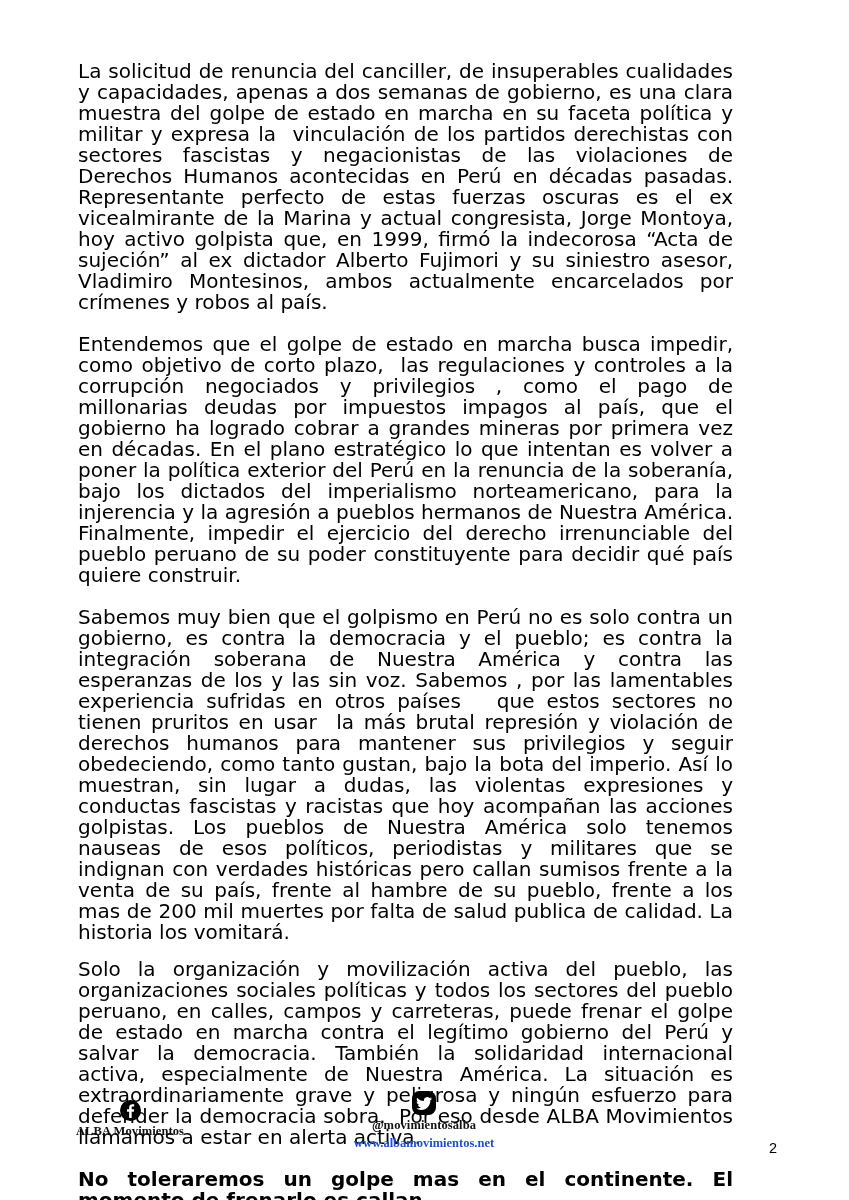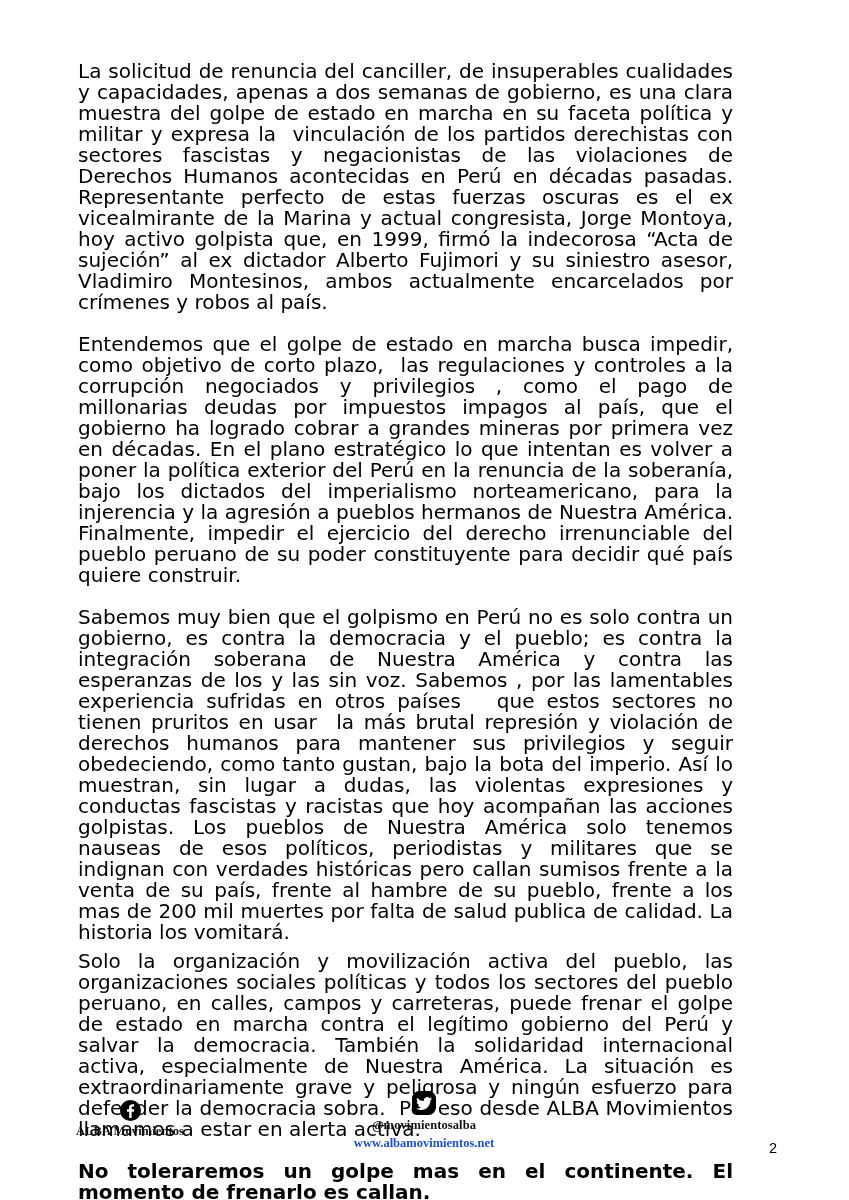--- a/index.html
+++ b/index.html
@@ -21,21 +21,21 @@
     padding: 61px 116px 0 78px;
     font-size: 20px;
     line-height: 21px;
     text-align: justify;
   }
   .doc-body p {
     margin: 0 0 21px 0;
     white-space: pre-wrap;
   }
   .doc-body p.no-gap-after {
-    margin-bottom: 8px;
+    margin-bottom: 16px;
   }
   .doc-body p.final-bold {
     font-weight: 700;
   }
   
   .footer-col {
     position: absolute;
     text-align: center;
     font-family: Liberation Serif, serif;
   }

